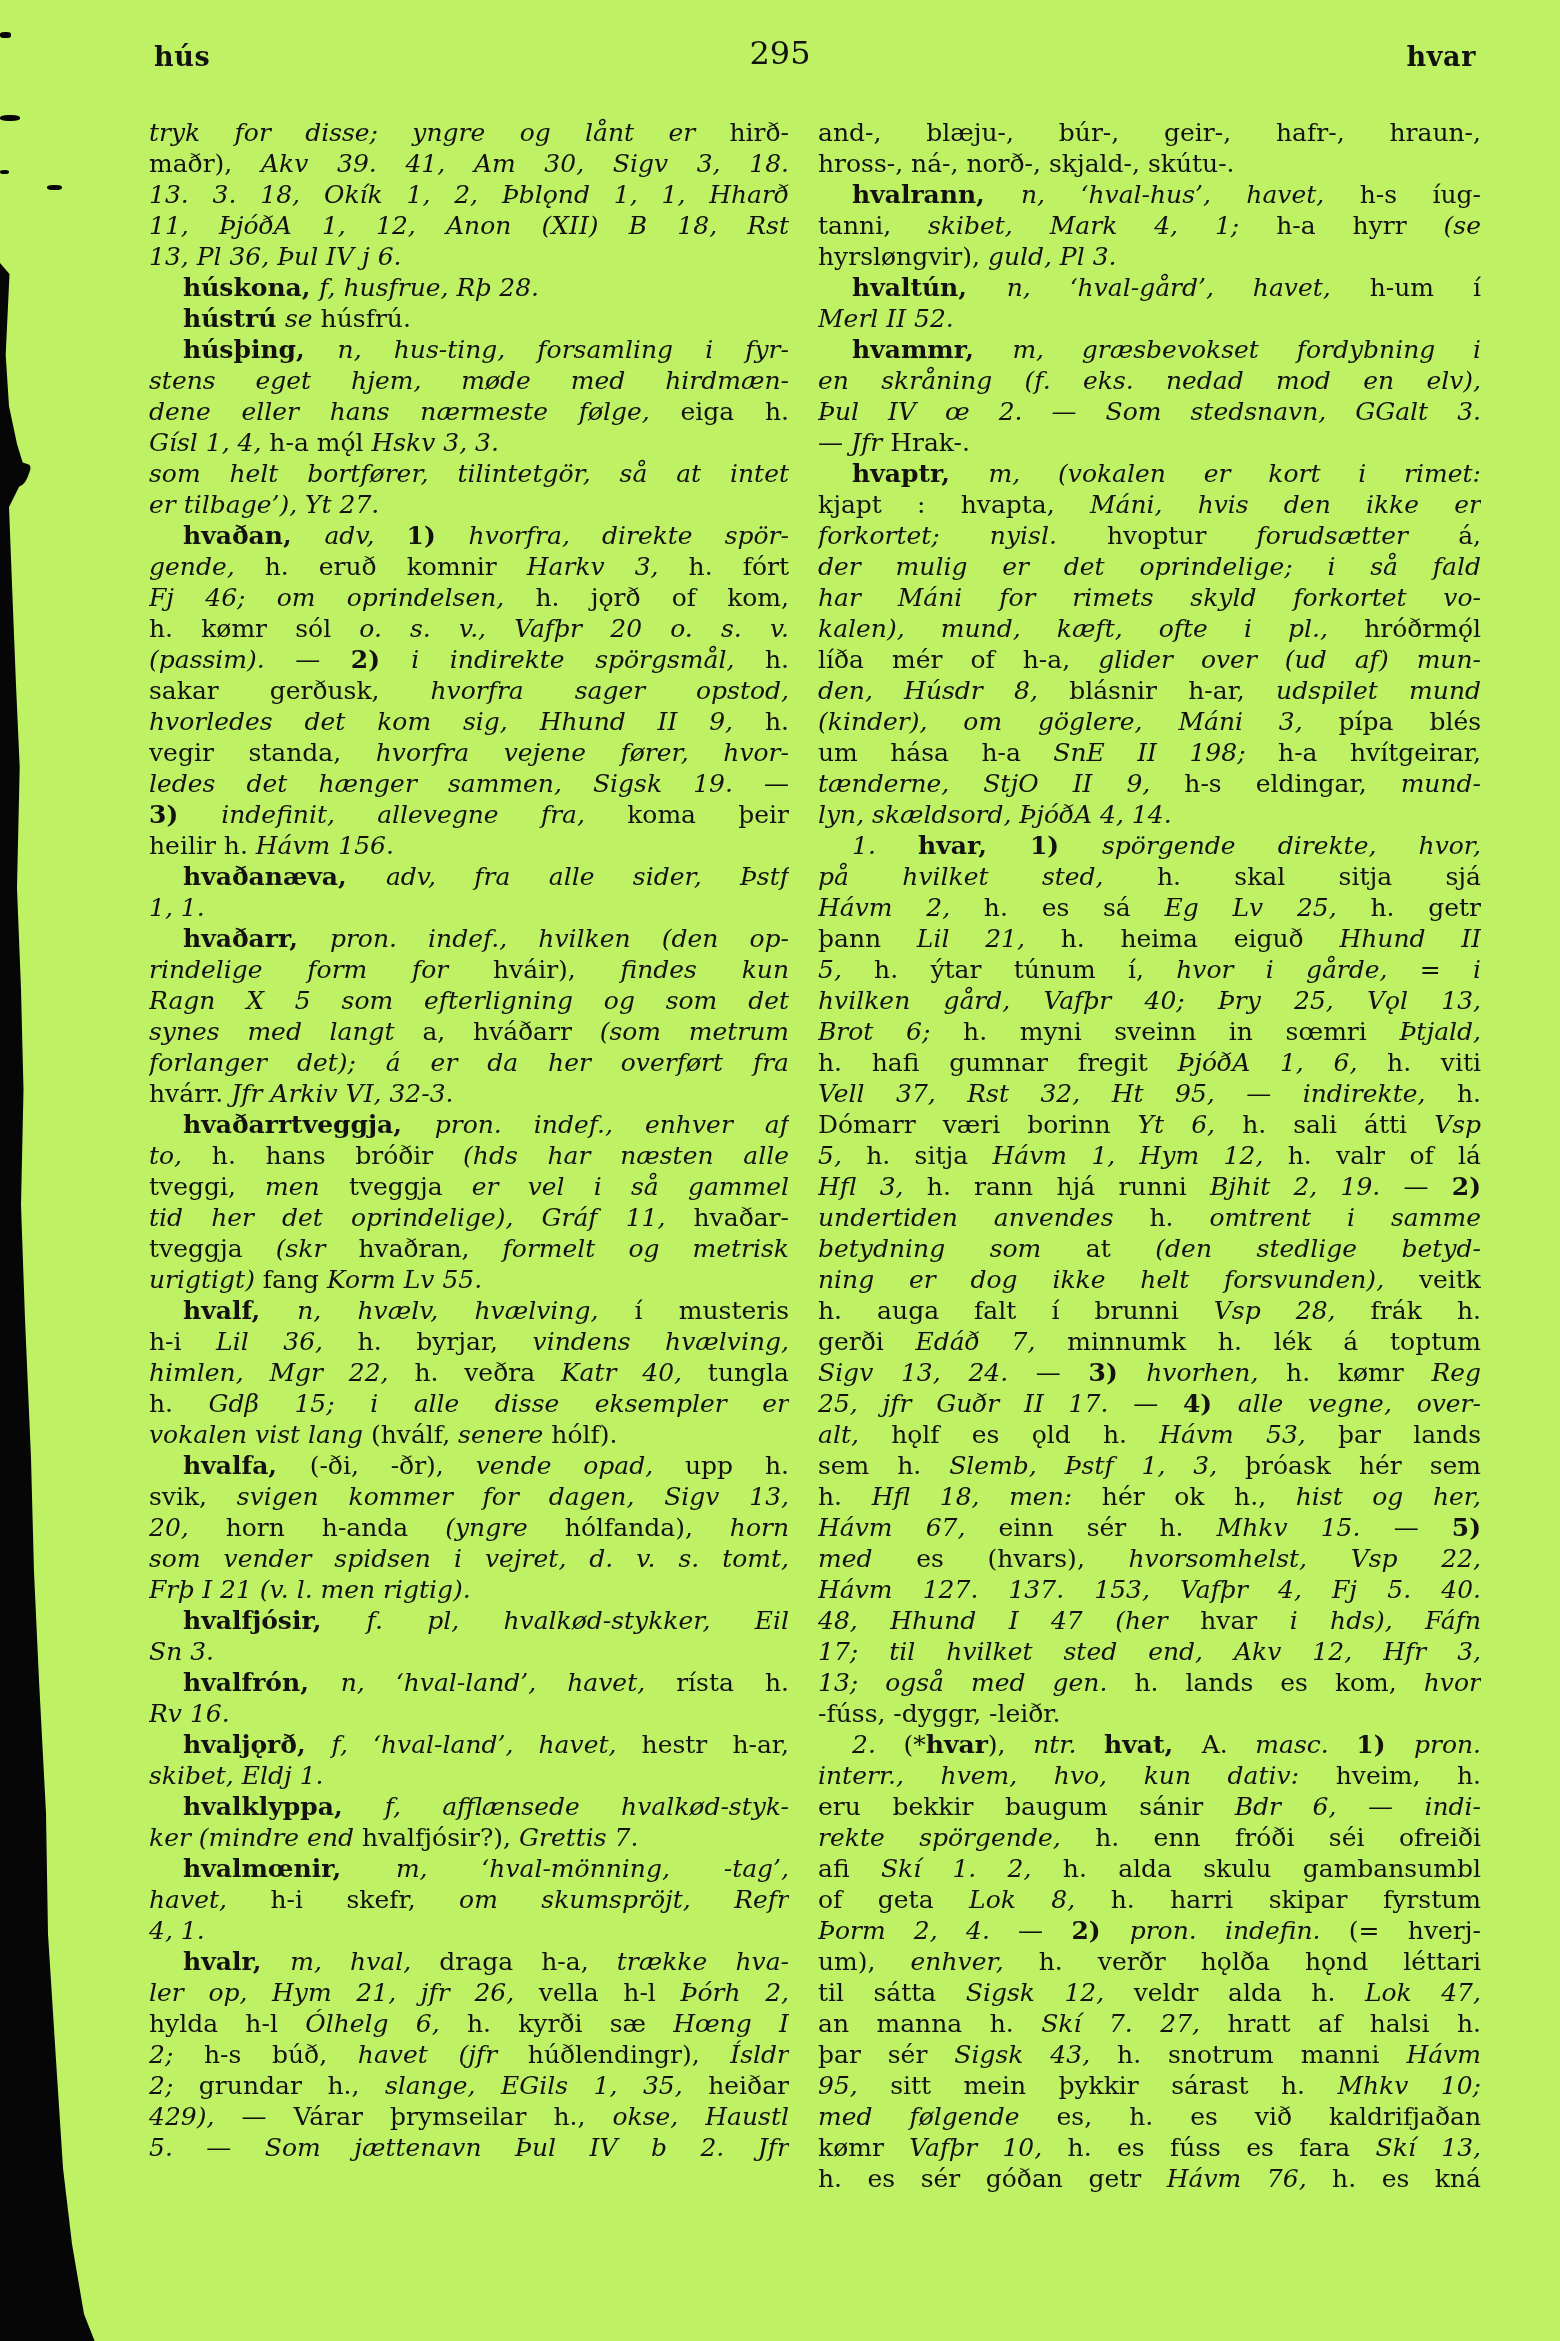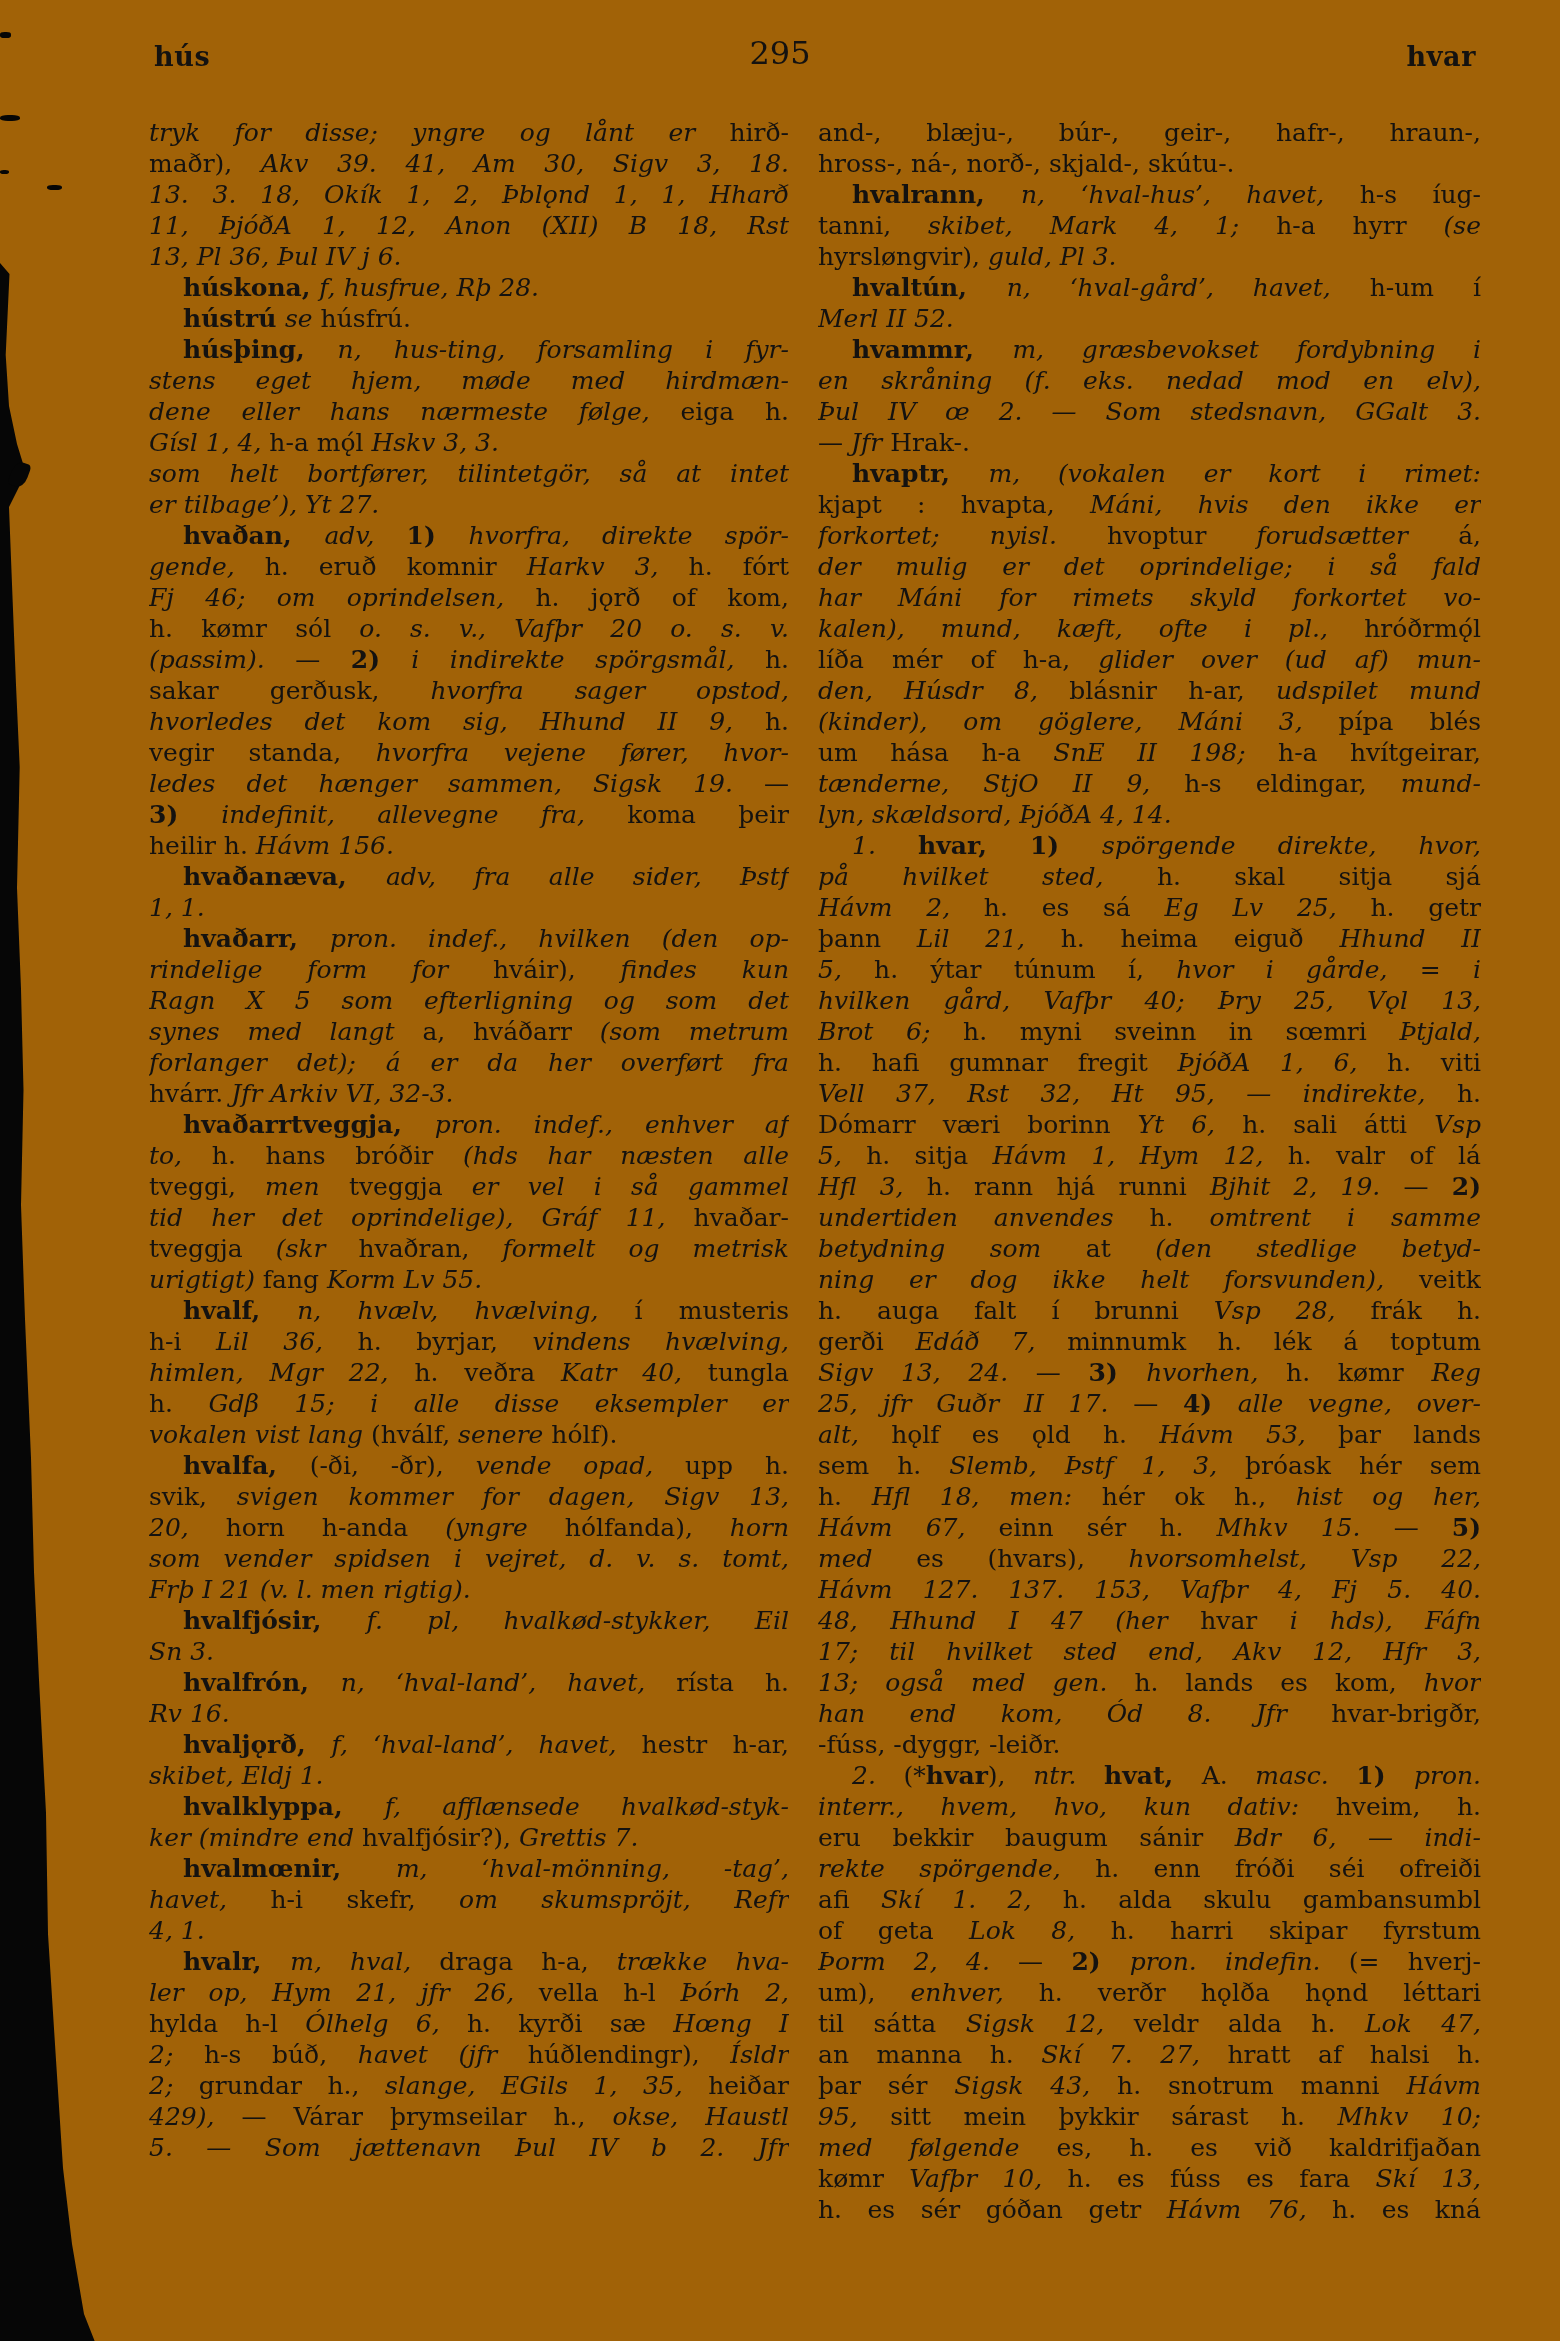--- a/index.html
+++ b/index.html
@@ -1,16 +1,16 @@
 <!DOCTYPE html>
 <html style="font-size:10px"><head>
 <meta charset="utf-8">
 <style>
   html,body{margin:0;padding:0;background:#ffffff;}
-  .page{position:relative;width:1560px;height:2342px;background:#a16207;overflow:hidden;
+  .page{position:relative;width:1560px;height:2342px;background:#bef264;overflow:hidden;
         font-family:"DejaVu Serif","Liberation Serif",serif;color:#141210;}
   .guideword{position:absolute;top:41px;font-size:27px;font-weight:bold;letter-spacing:0.6px;}
   .guideword.left{left:154px;}
   .guideword.right{right:84px;}
   .pagenum{position:absolute;top:34px;left:0;right:0;text-align:center;font-size:32px;}
   .column{position:absolute;top:117px;}
   .column.colL{left:149px;width:640px;}
   .column.colR{left:818px;width:663px;}
   .line{height:31px;line-height:31px;font-size:25px;overflow:hidden;white-space:normal;}
   .line.just{text-align:justify;text-align-last:justify;}
@@ -145,21 +145,20 @@
       <div class="line just"><span class="seg-i">25, jfr Guðr II 17. </span><span class="seg-r">— </span><span class="seg-b">4) </span><span class="seg-i">alle vegne, over-</span></div>
       <div class="line just"><span class="seg-i">alt, </span><span class="seg-r">hǫlf es ǫld h. </span><span class="seg-i">Hávm 53, </span><span class="seg-r">þar lands</span></div>
       <div class="line just"><span class="seg-r">sem h. </span><span class="seg-i">Slemb, Þstf 1, 3, </span><span class="seg-r">þróask hér sem</span></div>
       <div class="line just"><span class="seg-r">h. </span><span class="seg-i">Hfl 18, men: </span><span class="seg-r">hér ok h., </span><span class="seg-i">hist og her,</span></div>
       <div class="line just"><span class="seg-i">Hávm 67, </span><span class="seg-r">einn sér h. </span><span class="seg-i">Mhkv 15. </span><span class="seg-r">— </span><span class="seg-b">5)</span></div>
       <div class="line just"><span class="seg-i">med </span><span class="seg-r">es (hvars), </span><span class="seg-i">hvorsomhelst, Vsp 22,</span></div>
       <div class="line just"><span class="seg-i">Hávm 127. 137. 153, Vafþr 4, Fj 5. 40.</span></div>
       <div class="line just"><span class="seg-i">48, Hhund I 47 (her </span><span class="seg-r">hvar </span><span class="seg-i">i hds), Fáfn</span></div>
       <div class="line just"><span class="seg-i">17; til hvilket sted end, Akv 12, Hfr 3,</span></div>
       <div class="line just"><span class="seg-i">13; også med gen. </span><span class="seg-r">h. lands es kom, </span><span class="seg-i">hvor</span></div>
-      <div class="line just"><span class="seg-i">han end kom, Ód 8. Jfr </span><span class="seg-r">hvar-brigðr,</span></div>
       <div class="line"><span class="seg-r">-fúss, -dyggr, -leiðr.</span></div>
       <div class="line just indent"><span class="seg-i">2. </span><span class="seg-r">(*</span><span class="seg-b">hvar</span><span class="seg-r">), </span><span class="seg-i">ntr. </span><span class="seg-b">hvat, </span><span class="seg-r">A. </span><span class="seg-i">masc. </span><span class="seg-b">1) </span><span class="seg-i">pron.</span></div>
       <div class="line just"><span class="seg-i">interr., hvem, hvo, kun dativ: </span><span class="seg-r">hveim, h.</span></div>
       <div class="line just"><span class="seg-r">eru bekkir baugum sánir </span><span class="seg-i">Bdr 6, — indi-</span></div>
       <div class="line just"><span class="seg-i">rekte spörgende, </span><span class="seg-r">h. enn fróði séi ofreiði</span></div>
       <div class="line just"><span class="seg-r">afi </span><span class="seg-i">Skí 1. 2, </span><span class="seg-r">h. alda skulu gambansumbl</span></div>
       <div class="line just"><span class="seg-r">of geta </span><span class="seg-i">Lok 8, </span><span class="seg-r">h. harri skipar fyrstum</span></div>
       <div class="line just"><span class="seg-i">Þorm 2, 4. </span><span class="seg-r">— </span><span class="seg-b">2) </span><span class="seg-i">pron. indefin. </span><span class="seg-r">(= hverj-</span></div>
       <div class="line just"><span class="seg-r">um), </span><span class="seg-i">enhver, </span><span class="seg-r">h. verðr hǫlða hǫnd léttari</span></div>
       <div class="line just"><span class="seg-r">til sátta </span><span class="seg-i">Sigsk 12, </span><span class="seg-r">veldr alda h. </span><span class="seg-i">Lok 47,</span></div>

